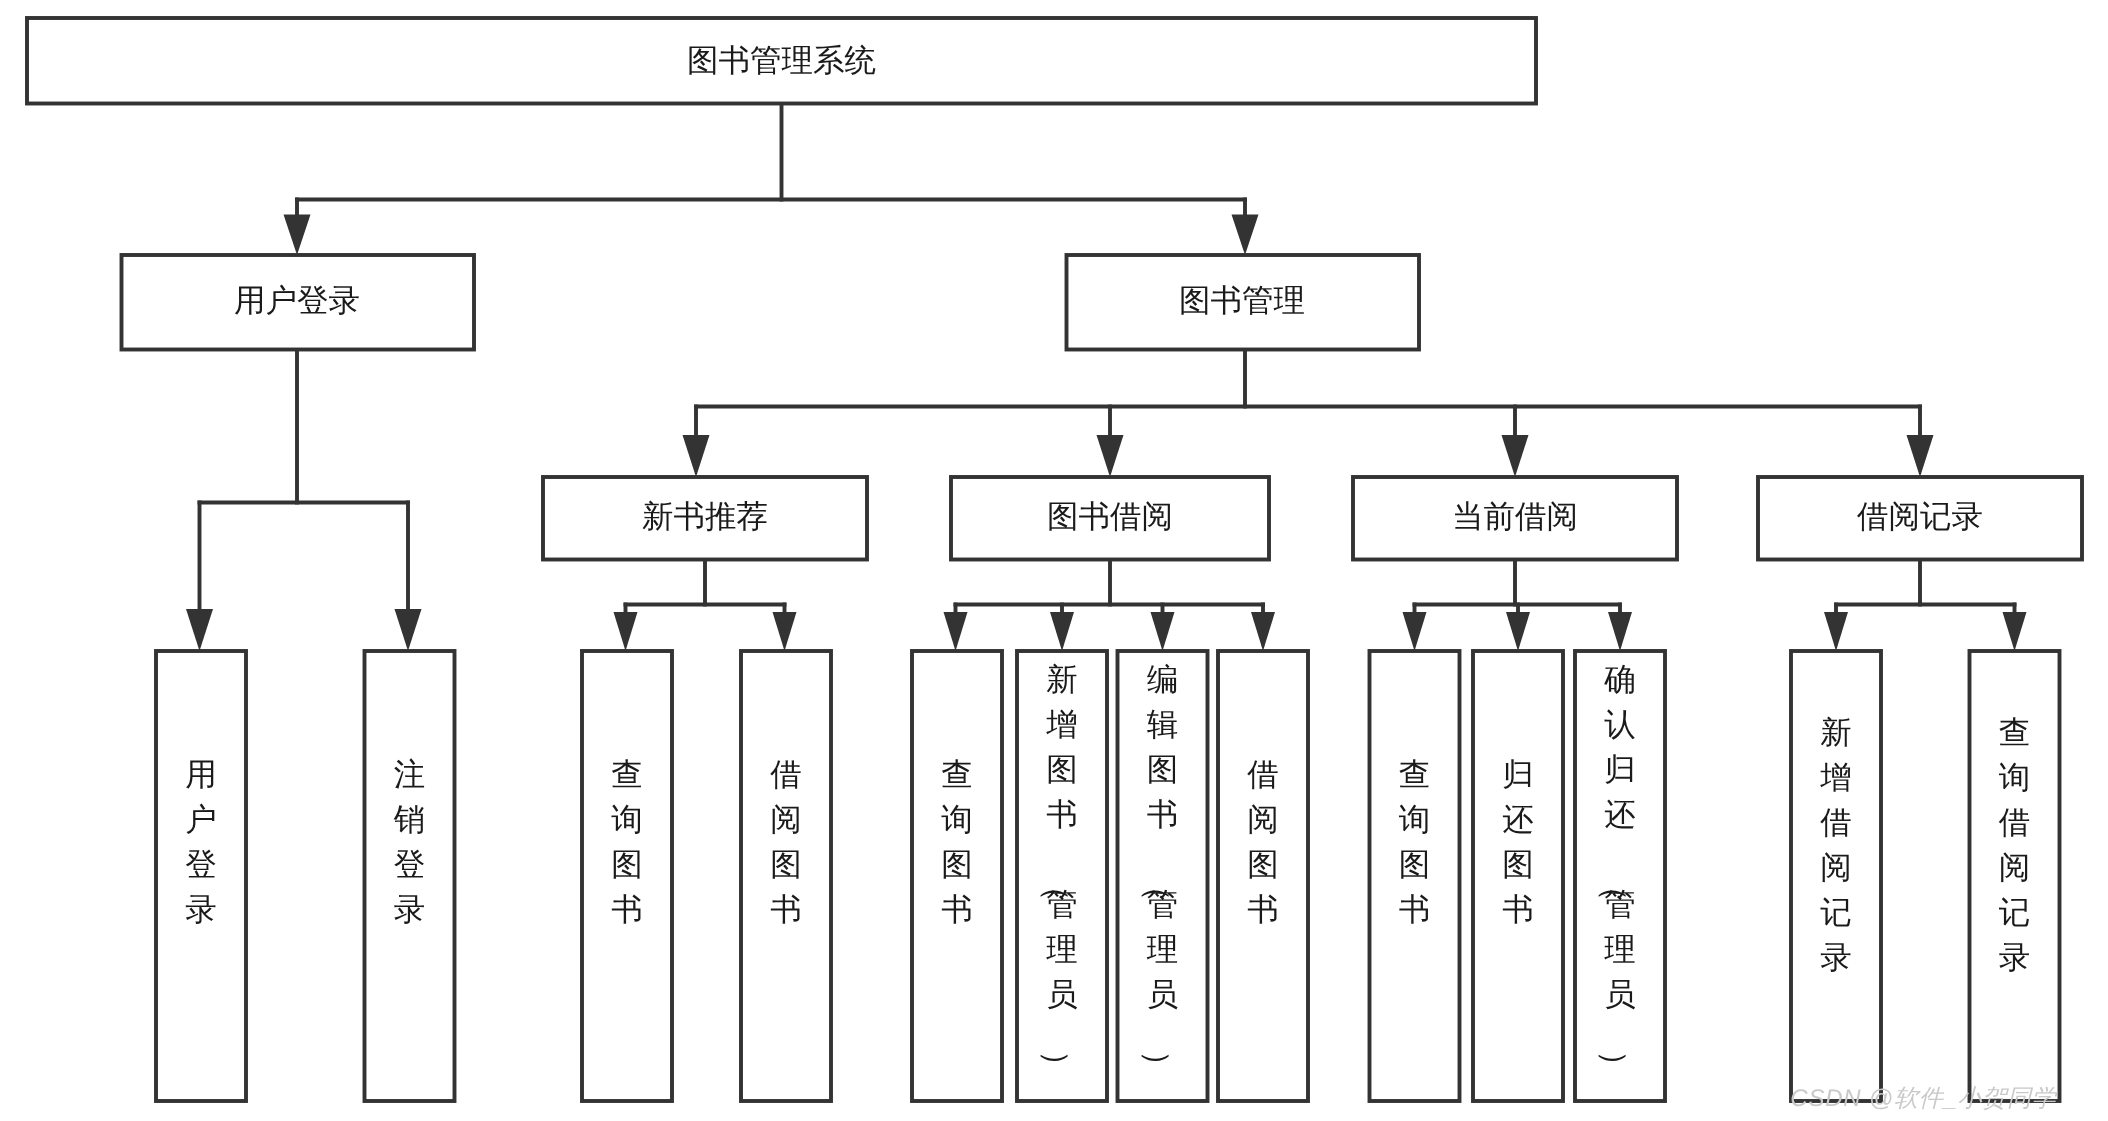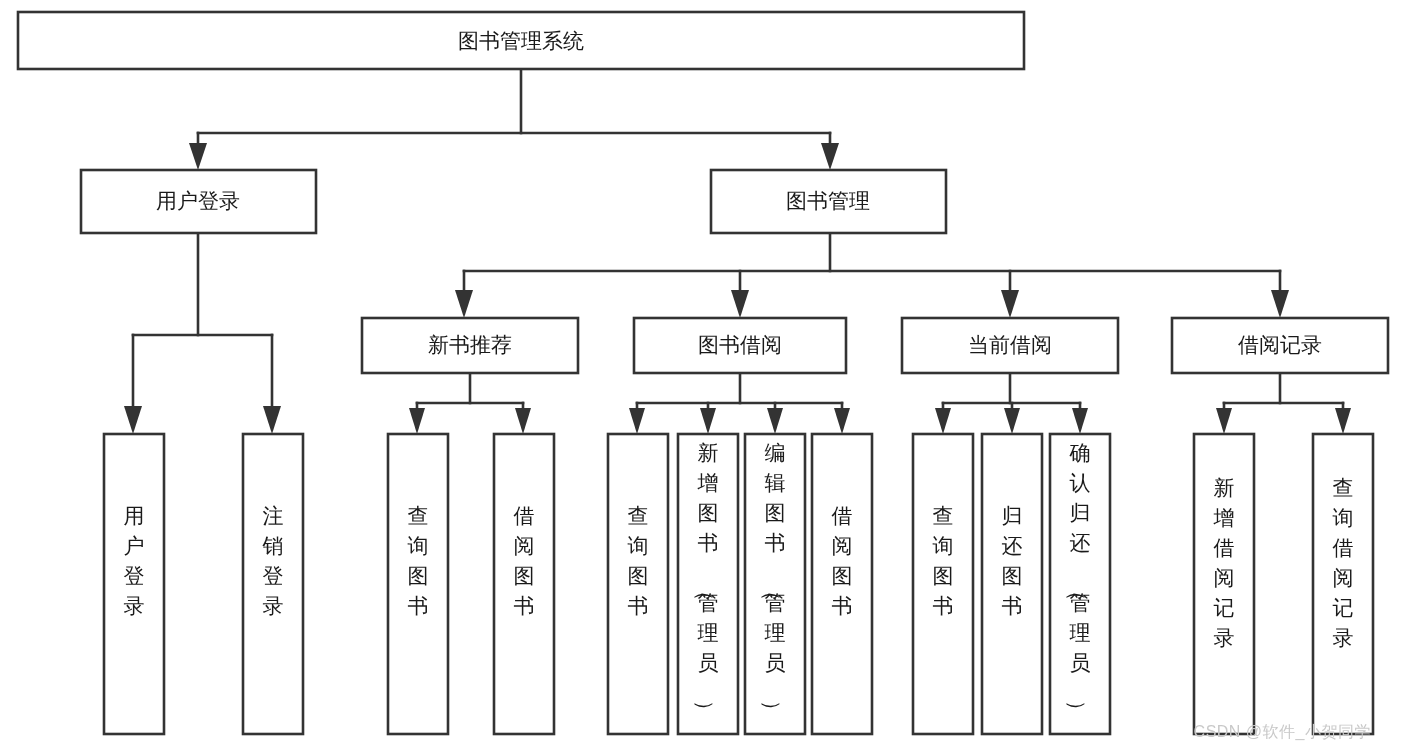--- a/index.html
+++ b/index.html
@@ -57,20 +57,21 @@
   .watermark {
     position: absolute;
     right: 10px;
     bottom: 4px;
     font-family: "Liberation Sans", "DejaVu Sans", sans-serif;
     font-size: 16px;
     color: #c9c9c9;
     letter-spacing: 0.5px;
     white-space: nowrap;
     pointer-events: none;
+    font-style: italic;
   }
 </style>
 </head>
 <body>
 
 <div id="diagram-root">
 
   <svg class="diagram" viewBox="0 0 1405 747" xmlns="http://www.w3.org/2000/svg">
 
     <g>

